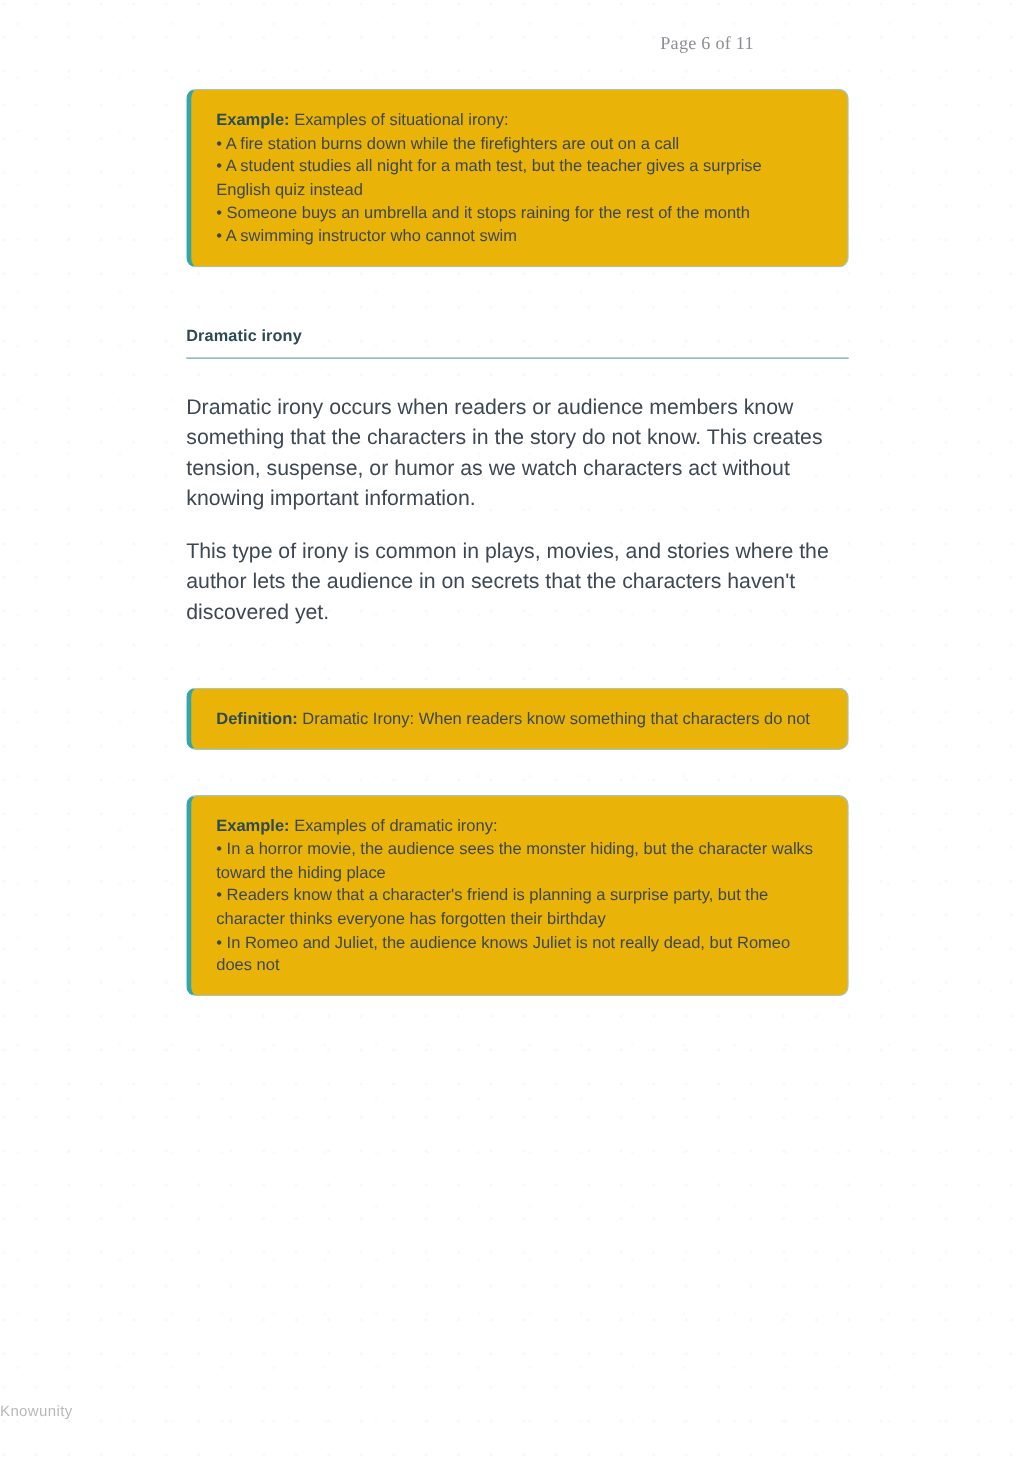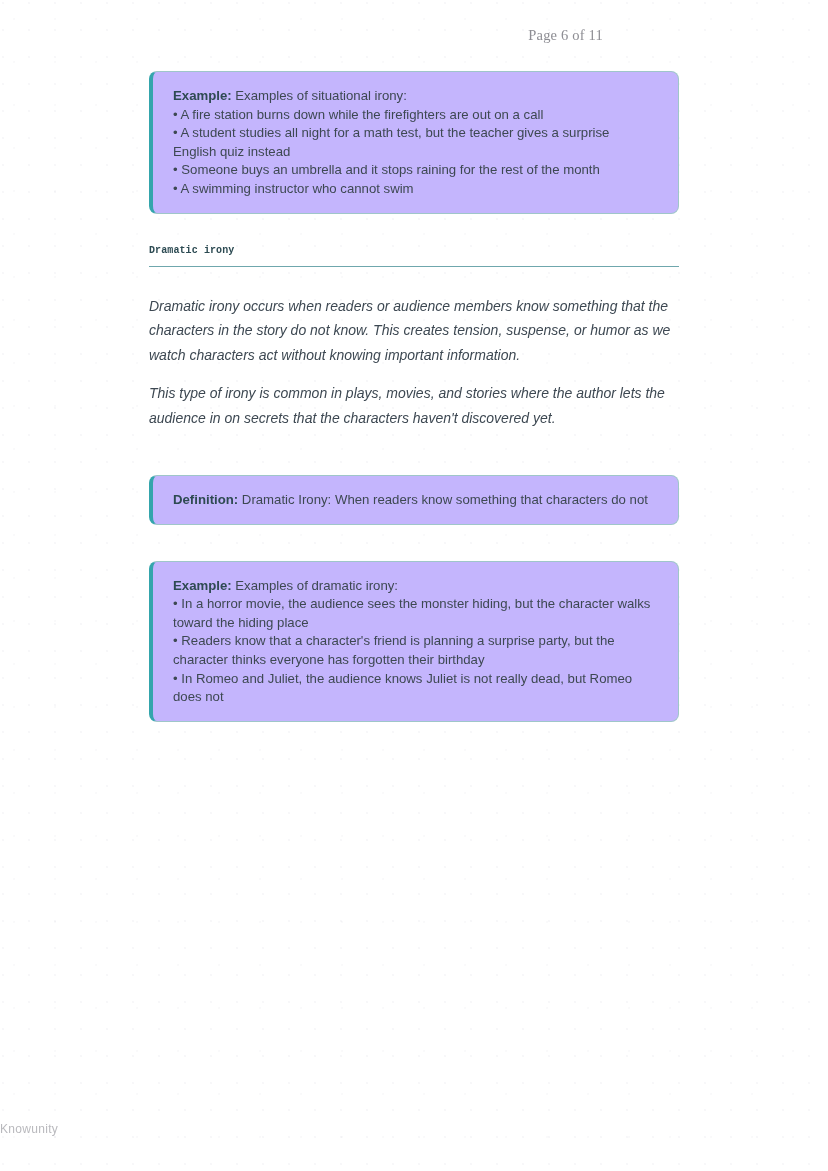--- a/index.html
+++ b/index.html
@@ -55,57 +55,55 @@
     width: 530px;
   }
 
   
   .callout {
     position: relative;
     box-sizing: border-box;
     border: 1px solid #9fc6c9;
     border-left: 4px solid #34a5ac;
     border-radius: 8px;
-    background: #c4b5fd;
+    background: #eab308;
     padding: 15px 22px 14px 20px;
     font-size: 13.2px;
     line-height: 18.6px;
     color: #3d4852;
   }
   .callout .label {
     font-weight: bold;
     color: #2e4a52;
   }
   .callout .line {
     display: block;
   }
 
   .callout.example-1 { margin-top: 0px; }
   .callout.definition { margin-top: 0px; }
   .callout.example-2 { margin-top: 36px; }
 
   
   .section-heading {
-    margin-top: 31px;
-    font-size: 10px;
+    margin-top: 47px;
+    font-size: 13px;
     font-weight: bold;
     color: #2c4a52;
     padding-bottom: 10px;
     border-bottom: 1.6px solid #6fa7ad;
     letter-spacing: 0.1px;
-    font-family: Liberation Mono, monospace;
   }
 
   
   .para {
     margin-top: 27px;
-    font-size: 14px;
+    font-size: 17px;
     line-height: 24.5px;
     color: #3d4852;
-    font-style: italic;
   }
   .para + .para {
     margin-top: 4px;
   }
 
   .spacer-before-definition {
     height: 31px;
   }
 
   

